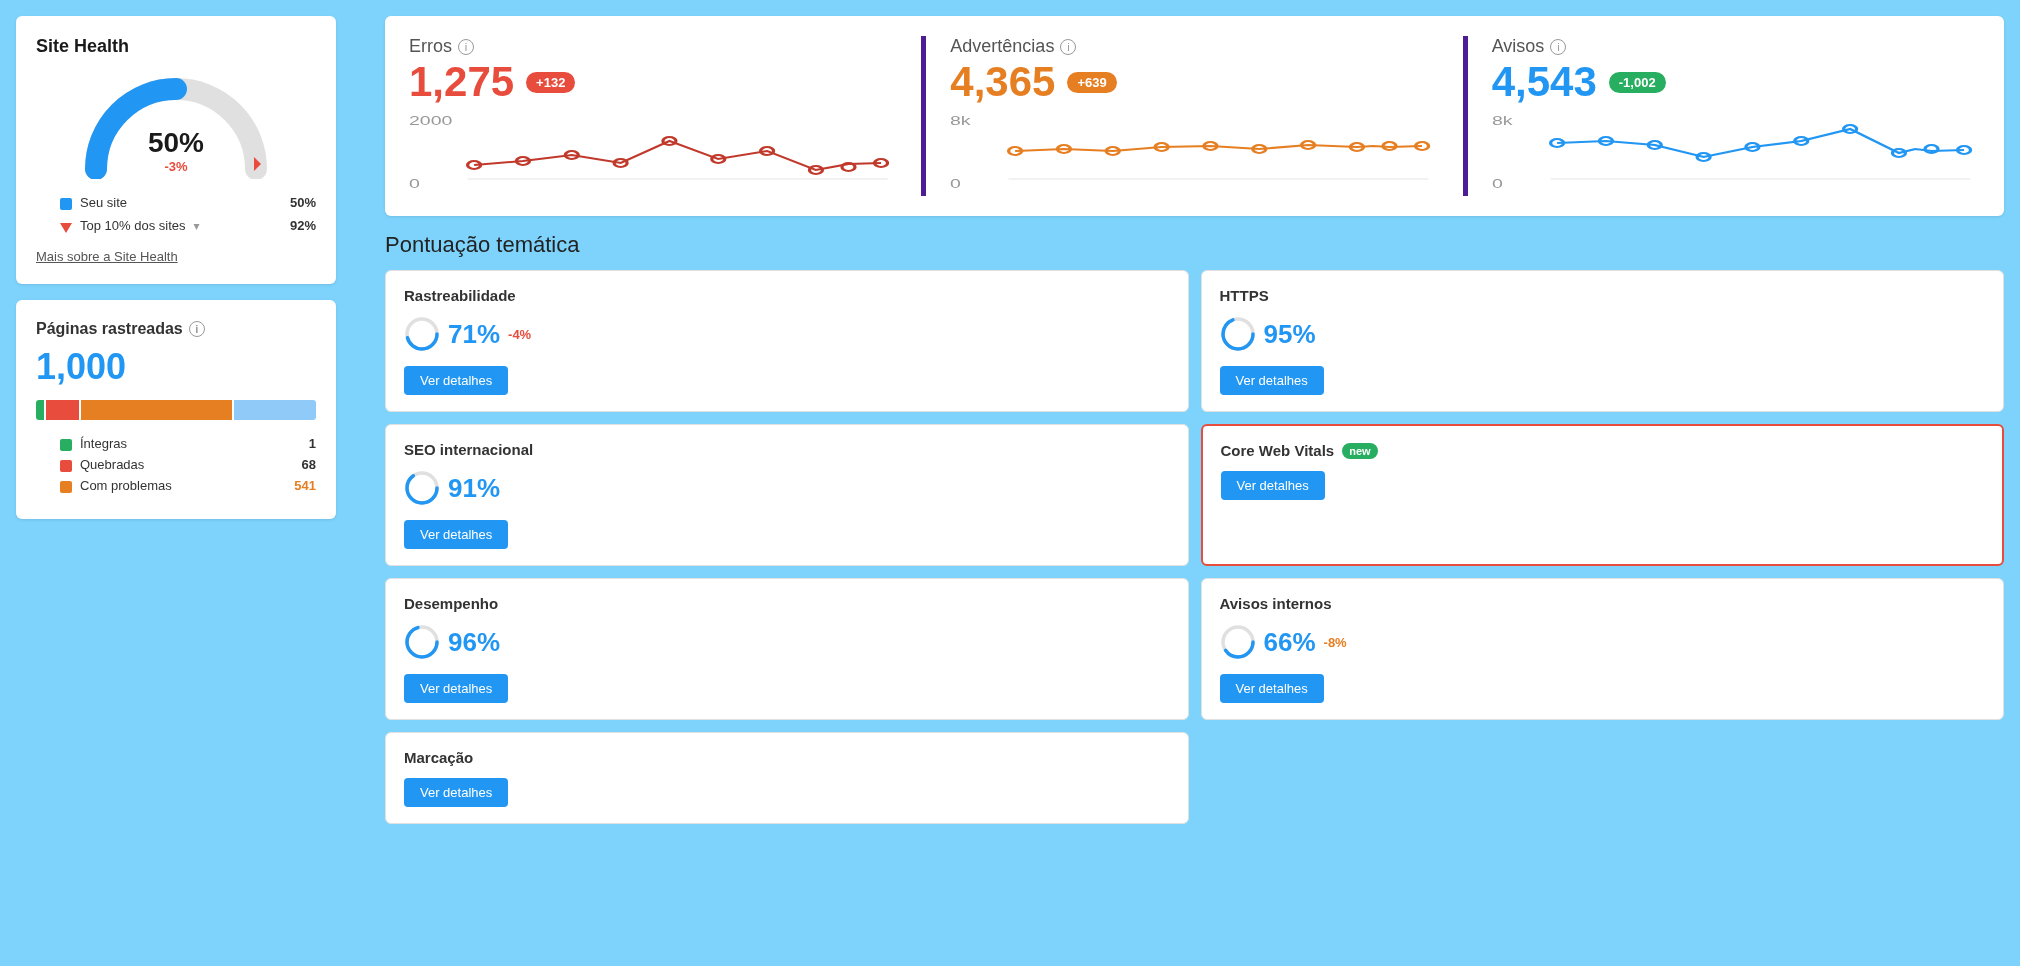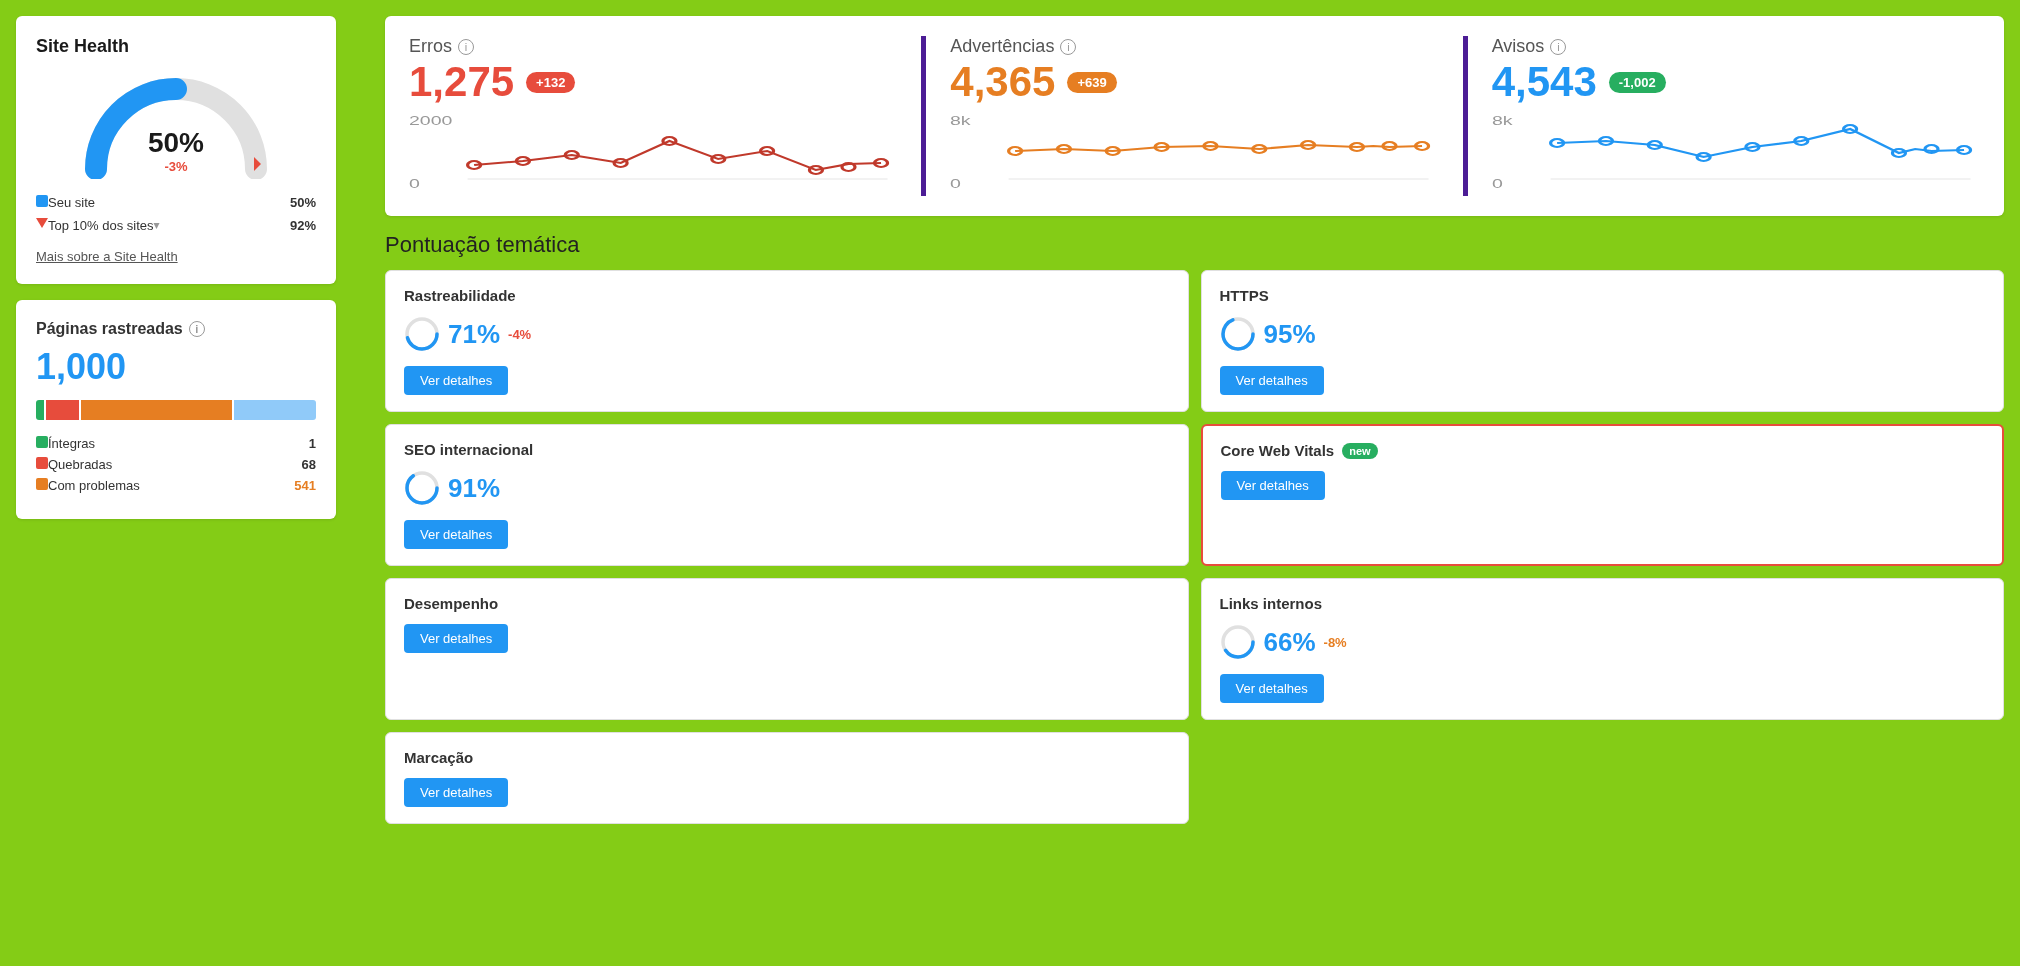--- a/index.html
+++ b/index.html
@@ -7,21 +7,21 @@
       font-family: -apple-system, BlinkMacSystemFont, 'Segoe UI', Arial, sans-serif;
       background: #f5f5f5;
       color: #333;
       font-size: 14px;
     }
     .main-layout {
       display: flex;
       gap: 16px;
       padding: 16px;
       min-height: 966px;
-      background: #84cc16;
+      background: #7dd3fc;
     }
     
     .left-column {
       display: flex;
       flex-direction: column;
       gap: 16px;
       width: 320px;
       flex-shrink: 0;
     }
     .card {
@@ -67,21 +67,23 @@
     }
     .legend-row {
       display: flex;
       align-items: center;
       justify-content: space-between;
       margin-bottom: 8px;
       font-size: 13px;
     }
     .legend-left {
       display: flex;
-      align-items: flex-start;
+      align-items: flex-end;
+      gap: 8px;
+      margin-left: 24px;
     }
     .legend-dot {
       width: 12px;
       height: 12px;
       border-radius: 2px;
       flex-shrink: 0;
     }
     .legend-triangle {
       width: 0;
       height: 0;
@@ -505,25 +507,32 @@
         <div class="thematic-card highlighted">
           <div class="thematic-card-title">
             <span>Core Web Vitals</span>
             <span class="new-badge">new</span>
           </div>
           <button class="btn-details">Ver detalhes</button>
         </div>
 
         <div class="thematic-card">
           <div class="thematic-card-title">Desempenho</div>
+          <div class="score-row">
+            <svg class="score-circle" viewBox="0 0 36 36">
+              <circle cx="18" cy="18" r="15" fill="none" stroke="#e0e0e0" stroke-width="3.5"></circle>
+              <circle cx="18" cy="18" r="15" fill="none" stroke="#2196f3" stroke-width="3.5" stroke-dasharray="90 94" stroke-dashoffset="24" stroke-linecap="round"></circle>
+            </svg>
+            <span class="score-value">96%</span>
+          </div>
           <button class="btn-details">Ver detalhes</button>
         </div>
 
         <div class="thematic-card">
-          <div class="thematic-card-title">Links internos</div>
+          <div class="thematic-card-title">Avisos internos</div>
           <div class="score-row">
             <svg class="score-circle" viewBox="0 0 36 36">
               <circle cx="18" cy="18" r="15" fill="none" stroke="#e0e0e0" stroke-width="3.5"></circle>
               <circle cx="18" cy="18" r="15" fill="none" stroke="#2196f3" stroke-width="3.5" stroke-dasharray="62 94" stroke-dashoffset="24" stroke-linecap="round"></circle>
             </svg>
             <span class="score-value">66%</span>
             <span class="score-delta-neg-orange">-8%</span>
           </div>
           <button class="btn-details">Ver detalhes</button>
         </div>

